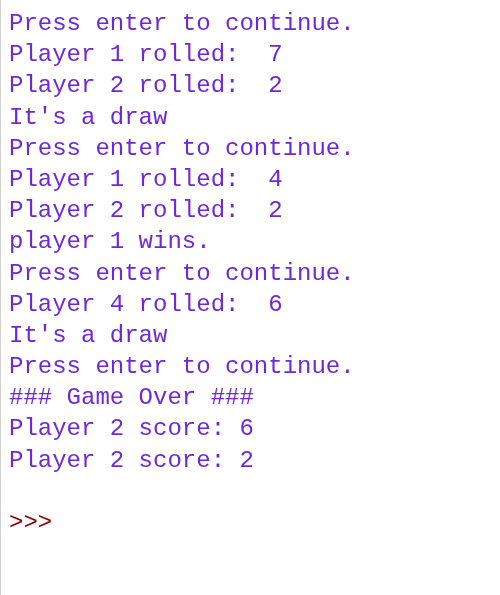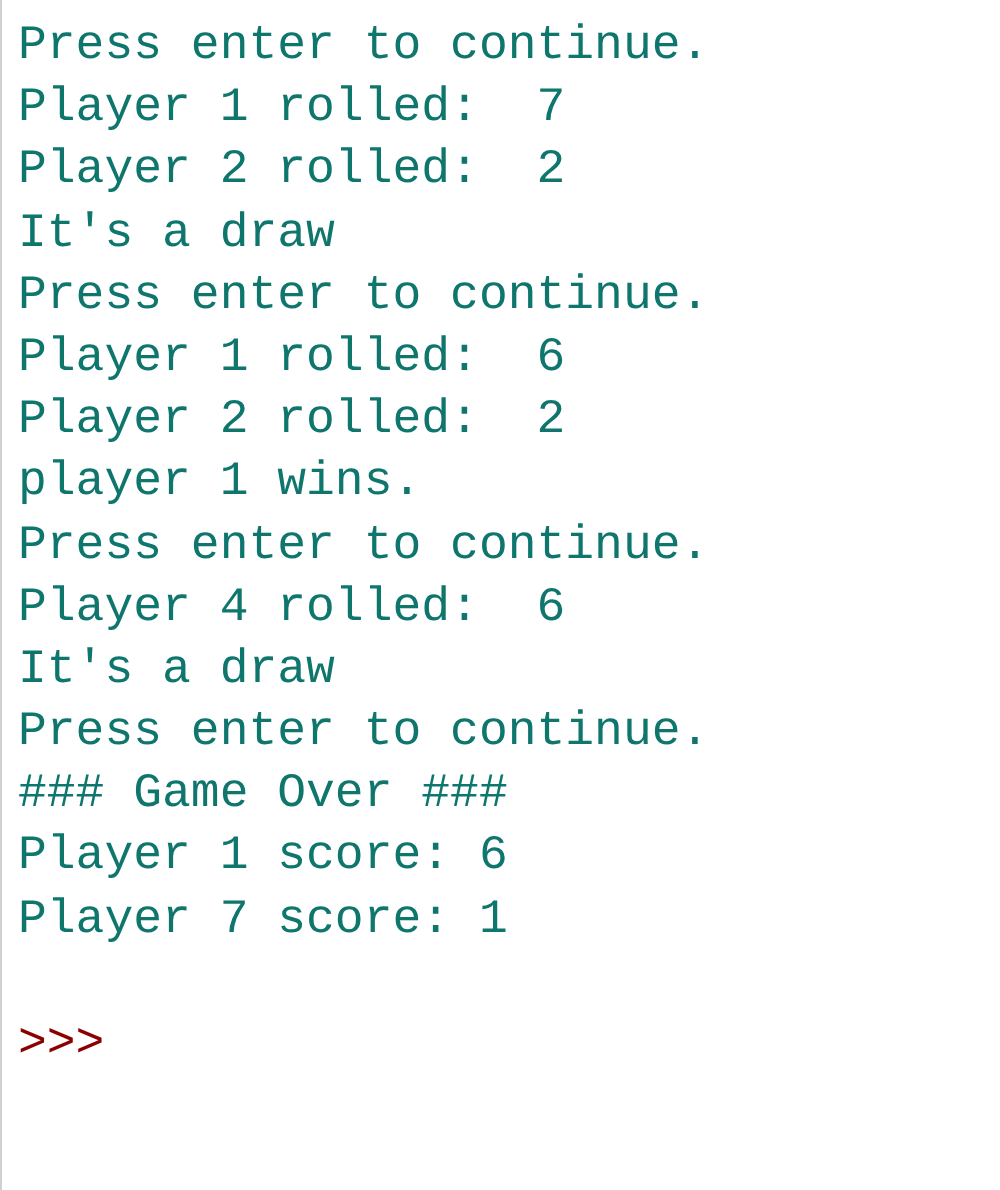--- a/index.html
+++ b/index.html
@@ -11,43 +11,43 @@
       line-height: 1.3;
       color: #0000ff;
       width: 500px;
       height: 595px;
       box-sizing: border-box;
       overflow: hidden;
       border-left: 1px solid #d0d0d0;
     }
     .line {
       white-space: pre;
-      color: #0f766e;
+      color: #6d28d9;
     }
     .prompt {
       color: #8b0000;
     }
     .blank {
       height: 1.3em;
     }
   </style>
 </head>
 <body>
 
 <div>
   <div class="line">Press enter to continue.</div>
   <div class="line">Player 1 rolled:  7</div>
   <div class="line">Player 2 rolled:  2</div>
   <div class="line">It's a draw</div>
   <div class="line">Press enter to continue.</div>
-  <div class="line">Player 1 rolled:  6</div>
+  <div class="line">Player 1 rolled:  4</div>
   <div class="line">Player 2 rolled:  2</div>
   <div class="line">player 1 wins.</div>
   <div class="line">Press enter to continue.</div>
   <div class="line">Player 4 rolled:  6</div>
   <div class="line">It's a draw</div>
   <div class="line">Press enter to continue.</div>
   <div class="line">### Game Over ###</div>
-  <div class="line">Player 1 score: 6</div>
-  <div class="line">Player 7 score: 1</div>
+  <div class="line">Player 2 score: 6</div>
+  <div class="line">Player 2 score: 2</div>
   <div class="blank"></div>
   <div class="line prompt">&gt;&gt;&gt; </div>
 </div>
 
 </body></html>

